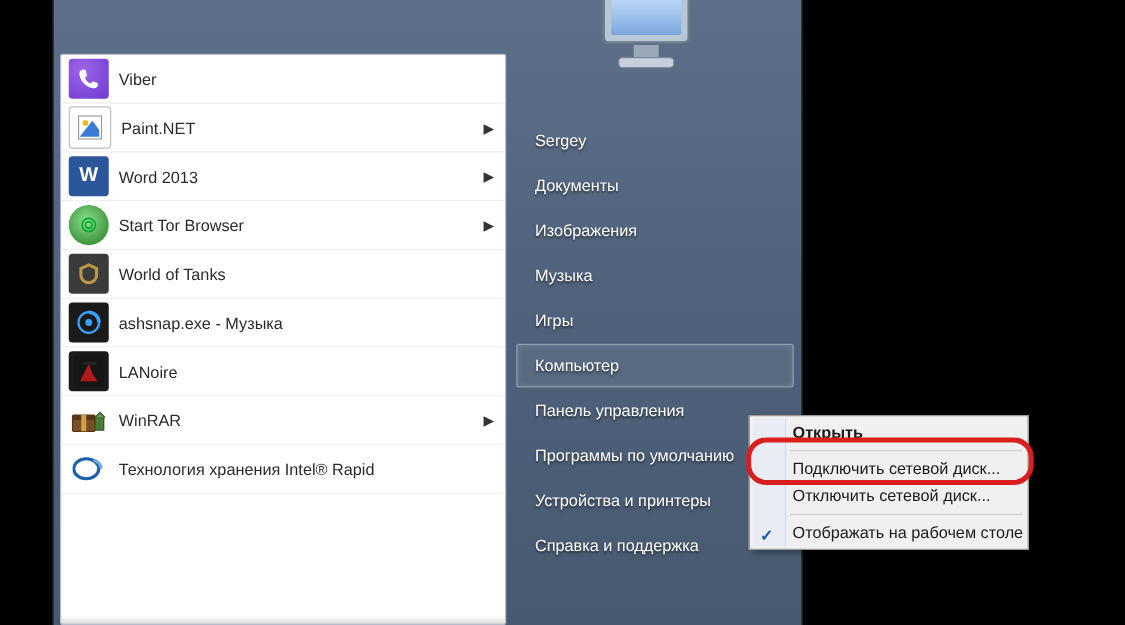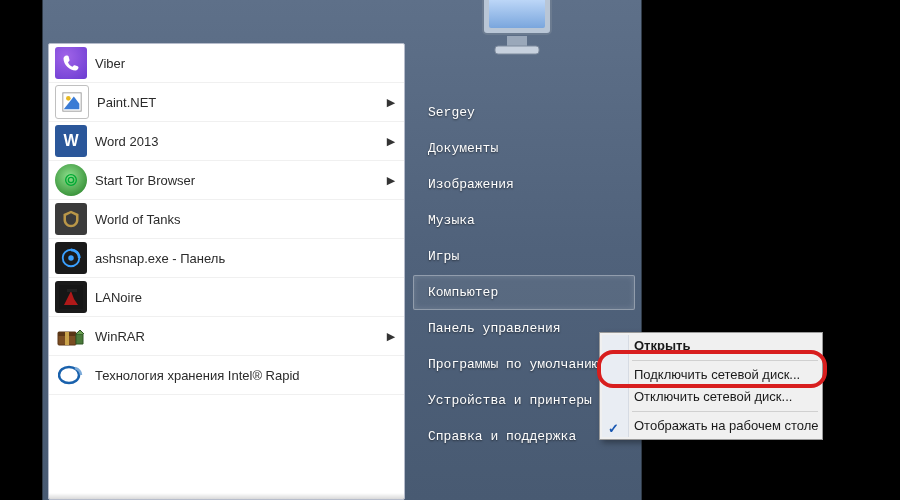--- a/index.html
+++ b/index.html
@@ -6,21 +6,21 @@
   .stage{position:absolute;left:42px;top:0;width:770px;height:500px;background:#000;padding-left:18px;}
   .startmenu{position:absolute;left:0;top:0;width:598px;height:500px;border:1px solid #2f3a47;border-top:none;background:linear-gradient(180deg,#5e7089 0%,#50627b 50%,#485a72 100%);box-shadow:0 4px 18px rgba(0,0,0,0.6);}
   .left-col{position:absolute;left:5px;top:43px;width:355px;height:455px;background:#fff;border:1px solid #b6bccb;border-radius:2px;}
   .prog-item{position:relative;height:38px;border-bottom:1px solid #f0f0f0;display:flex;align-items:center;padding-left:6px;color:#2b2b2b;}
   .prog-item .ic{width:32px;height:32px;margin-right:8px;border-radius:3px;flex:none;display:flex;align-items:center;justify-content:center;}
   .prog-item .lbl{flex:1;white-space:nowrap;overflow:hidden;text-overflow:ellipsis;}
   .prog-item .arrow{width:14px;text-align:center;color:#333;font-size:11px;margin-right:6px;}
   .avatar{position:absolute;left:430px;top:-20px;width:88px;height:88px;}
   .avatar svg{display:block;}
   .right-col{position:absolute;left:370px;top:95px;width:222px;}
-  .r-item{height:33px;line-height:33px;padding:0 14px;color:#fff;text-shadow:0 1px 2px rgba(0,0,0,0.55);white-space:nowrap;overflow:hidden;text-overflow:ellipsis;border:1px solid transparent;border-radius:2px;margin-bottom:1px;font-family:Liberation Mono, monospace;}
+  .r-item{height:33px;line-height:33px;padding:0 14px;color:#fff;text-shadow:0 1px 2px rgba(0,0,0,0.55);white-space:nowrap;overflow:hidden;text-overflow:ellipsis;border:1px solid transparent;border-radius:2px;margin-bottom:1px;}
   .r-item.sel{background:rgba(255,255,255,0.06);border:1px solid rgba(255,255,255,0.35);box-shadow:inset 0 0 6px rgba(255,255,255,0.15);}
   .r-item.cut{overflow:hidden;}
   .ctxmenu{position:absolute;left:557px;top:332px;width:218px;background:#f0f0f0;border:1px solid #9a9a9a;box-shadow:3px 3px 6px rgba(0,0,0,0.35);padding:2px;}
   .ctx-gutter{position:absolute;left:2px;top:2px;bottom:2px;width:26px;background:#e9edf3;border-right:1px solid #d6dbe3;}
   .ctx-row{position:relative;height:22px;line-height:22px;padding-left:32px;color:#1a1a1a;white-space:nowrap;}
   .ctx-row.hover{background:linear-gradient(#e8f1fc,#d6e7fb);border:1px solid #aecff7;border-radius:2px;margin:-1px;padding-left:31px;height:22px;line-height:22px;}
   .ctx-sep{height:1px;background:#d0d0d0;margin:3px 2px 3px 30px;}
   .ctx-icon{position:absolute;left:4px;top:2px;width:18px;height:18px;display:flex;align-items:center;justify-content:center;}
   .ctx-check{position:absolute;left:6px;top:3px;color:#1857b2;font-weight:bold;}
   .callout{position:absolute;border:4px solid #d81e1e;border-radius:16px;pointer-events:none;}
@@ -94,21 +94,21 @@
         <span class="lbl">World of Tanks</span>
       </div>
       <div class="prog-item">
         <span class="ic" style="background:#1a1a1a;">
           <svg width="22" height="22" viewBox="0 0 24 24">
               <circle cx="12" cy="12" r="9" fill="#1a1a1a" stroke="#3aa0ff" stroke-width="2"></circle>
               <path d="M12 3 A9 9 0 0 1 21 12" stroke="#3aa0ff" stroke-width="3" fill="none"></path>
               <circle cx="12" cy="12" r="3" fill="#3aa0ff"></circle>
             </svg>
         </span>
-        <span class="lbl">ashsnap.exe - Панель</span>
+        <span class="lbl">ashsnap.exe - Музыка</span>
       </div>
       <div class="prog-item">
         <span class="ic" style="background:#1a1a1a;">
           <svg width="24" height="24" viewBox="0 0 24 24">
               <rect width="24" height="24" fill="#161616"></rect>
               <path d="M5 20 L12 6 L15 14 L19 20 Z" fill="#b01919"></path>
               <rect x="8" y="4" width="10" height="3" fill="#222"></rect>
             </svg>
         </span>
         <span class="lbl">LANoire</span>

